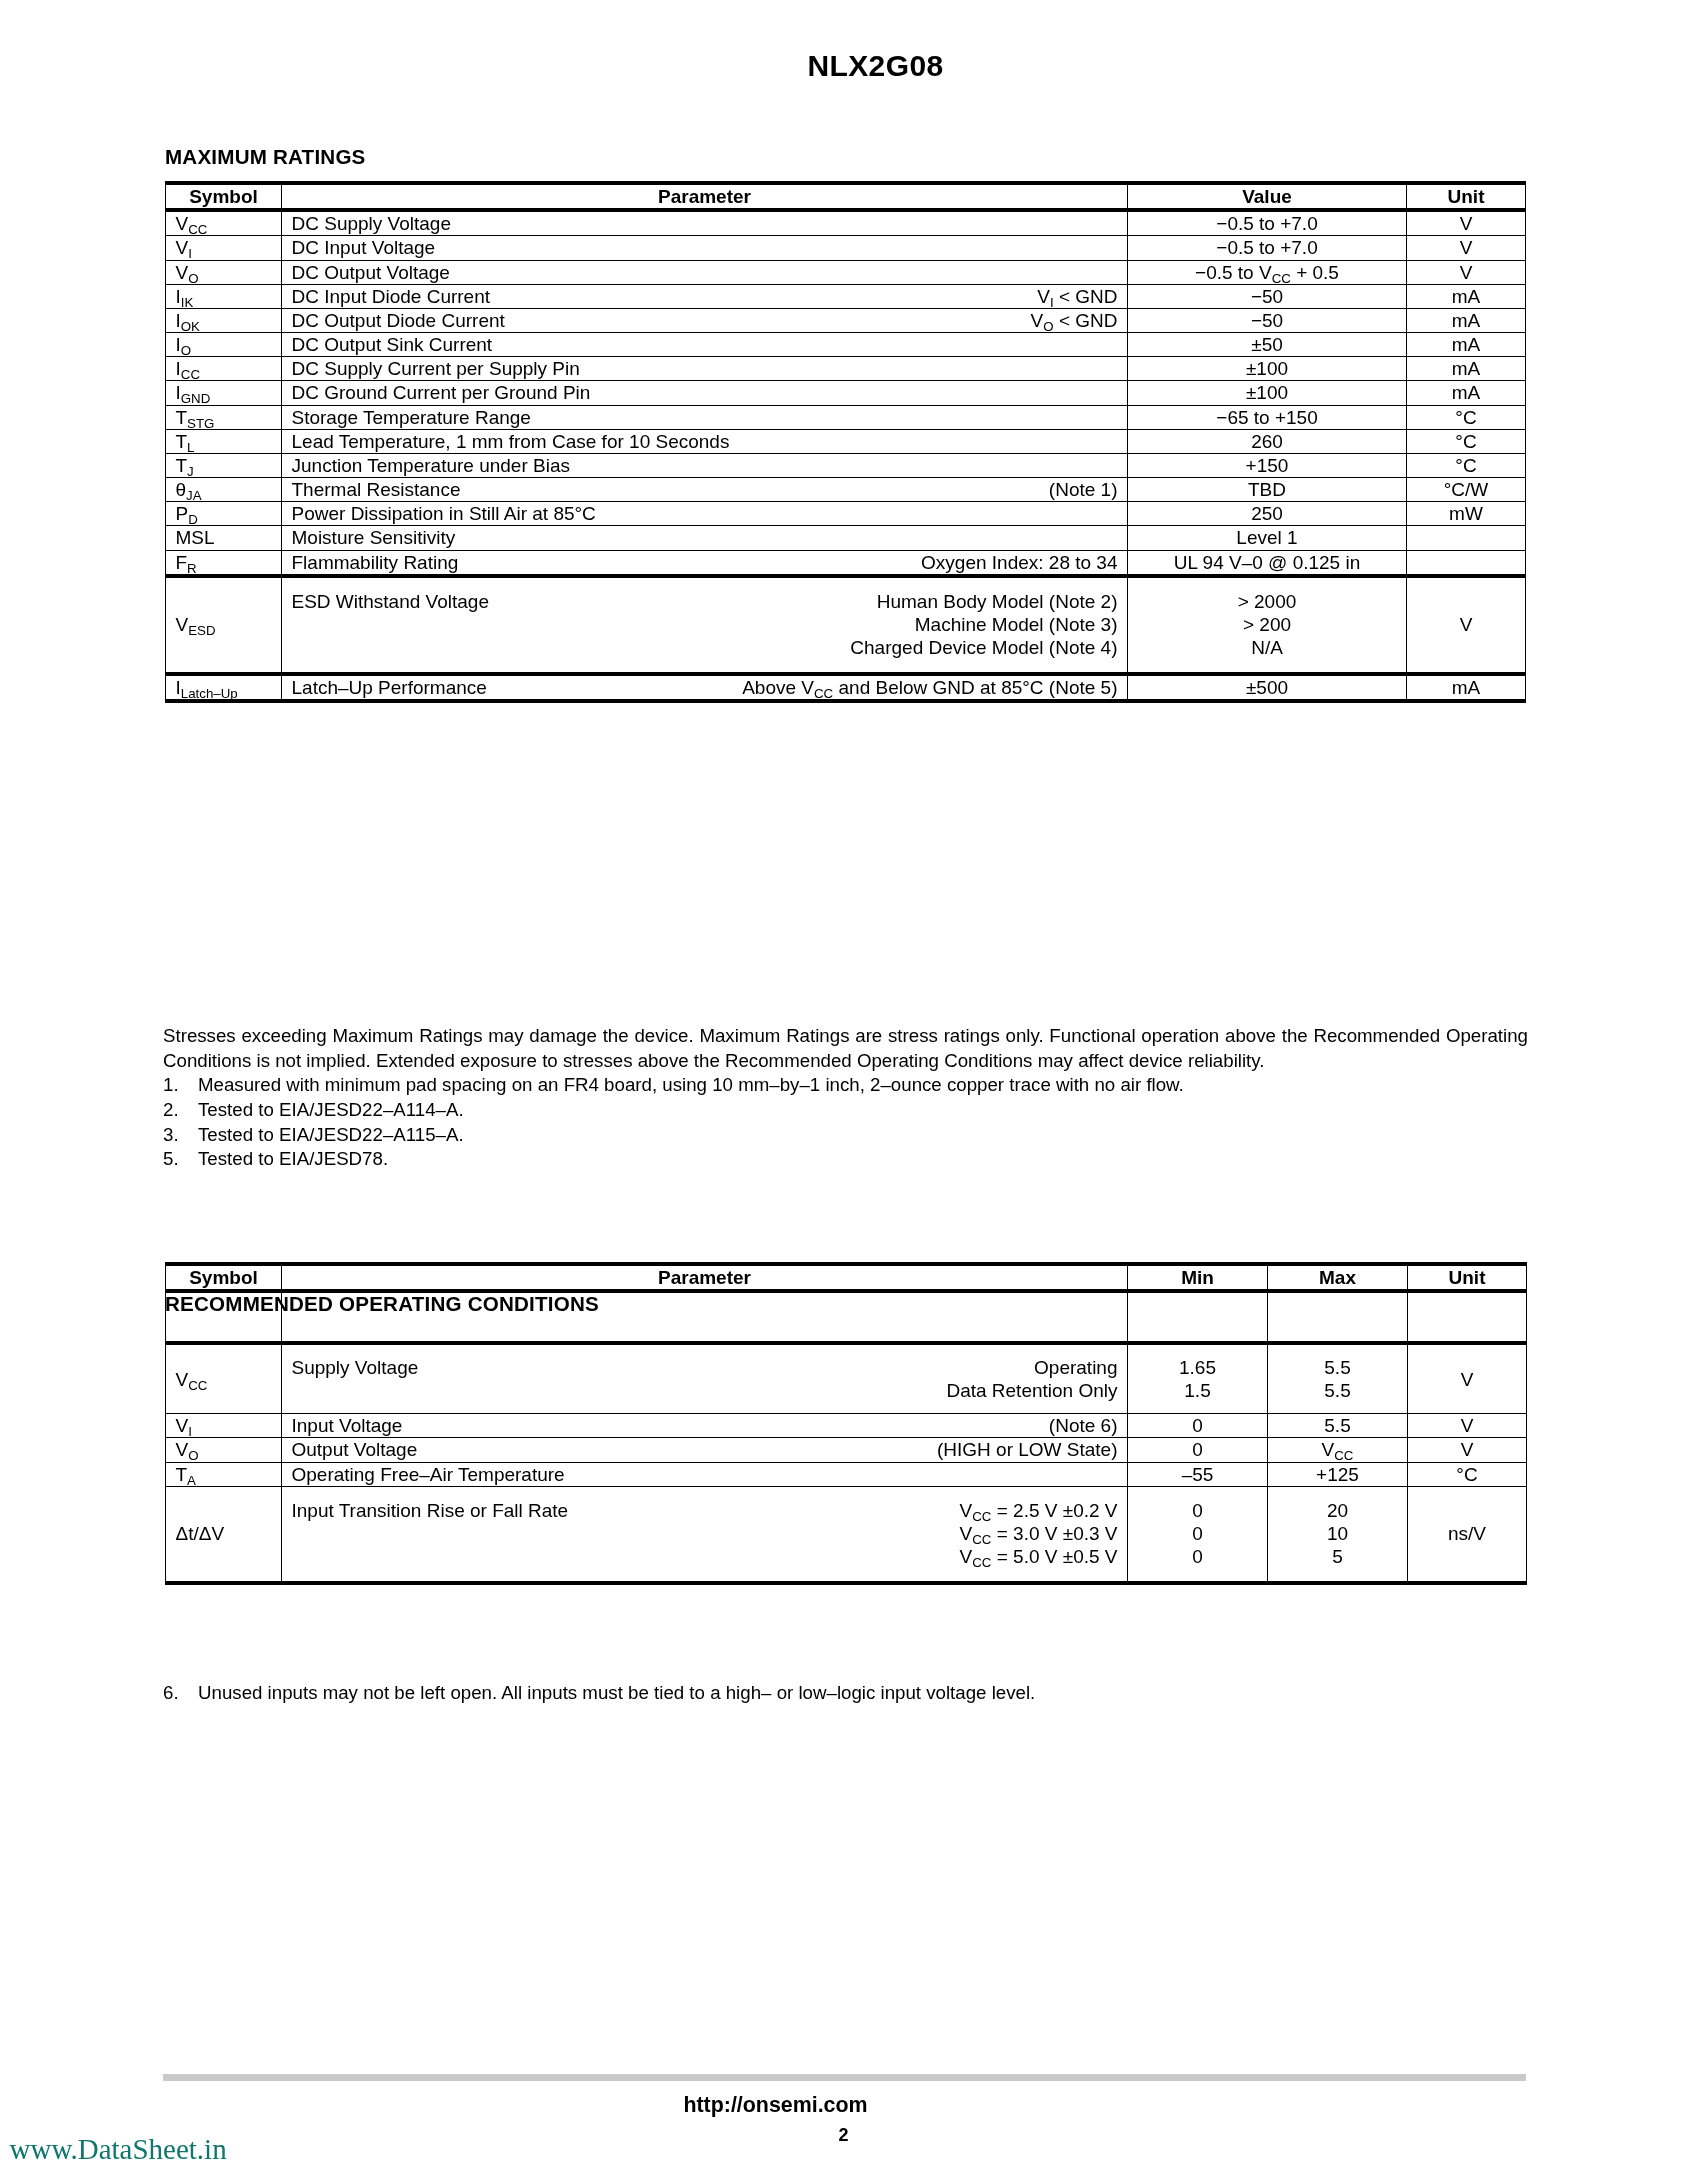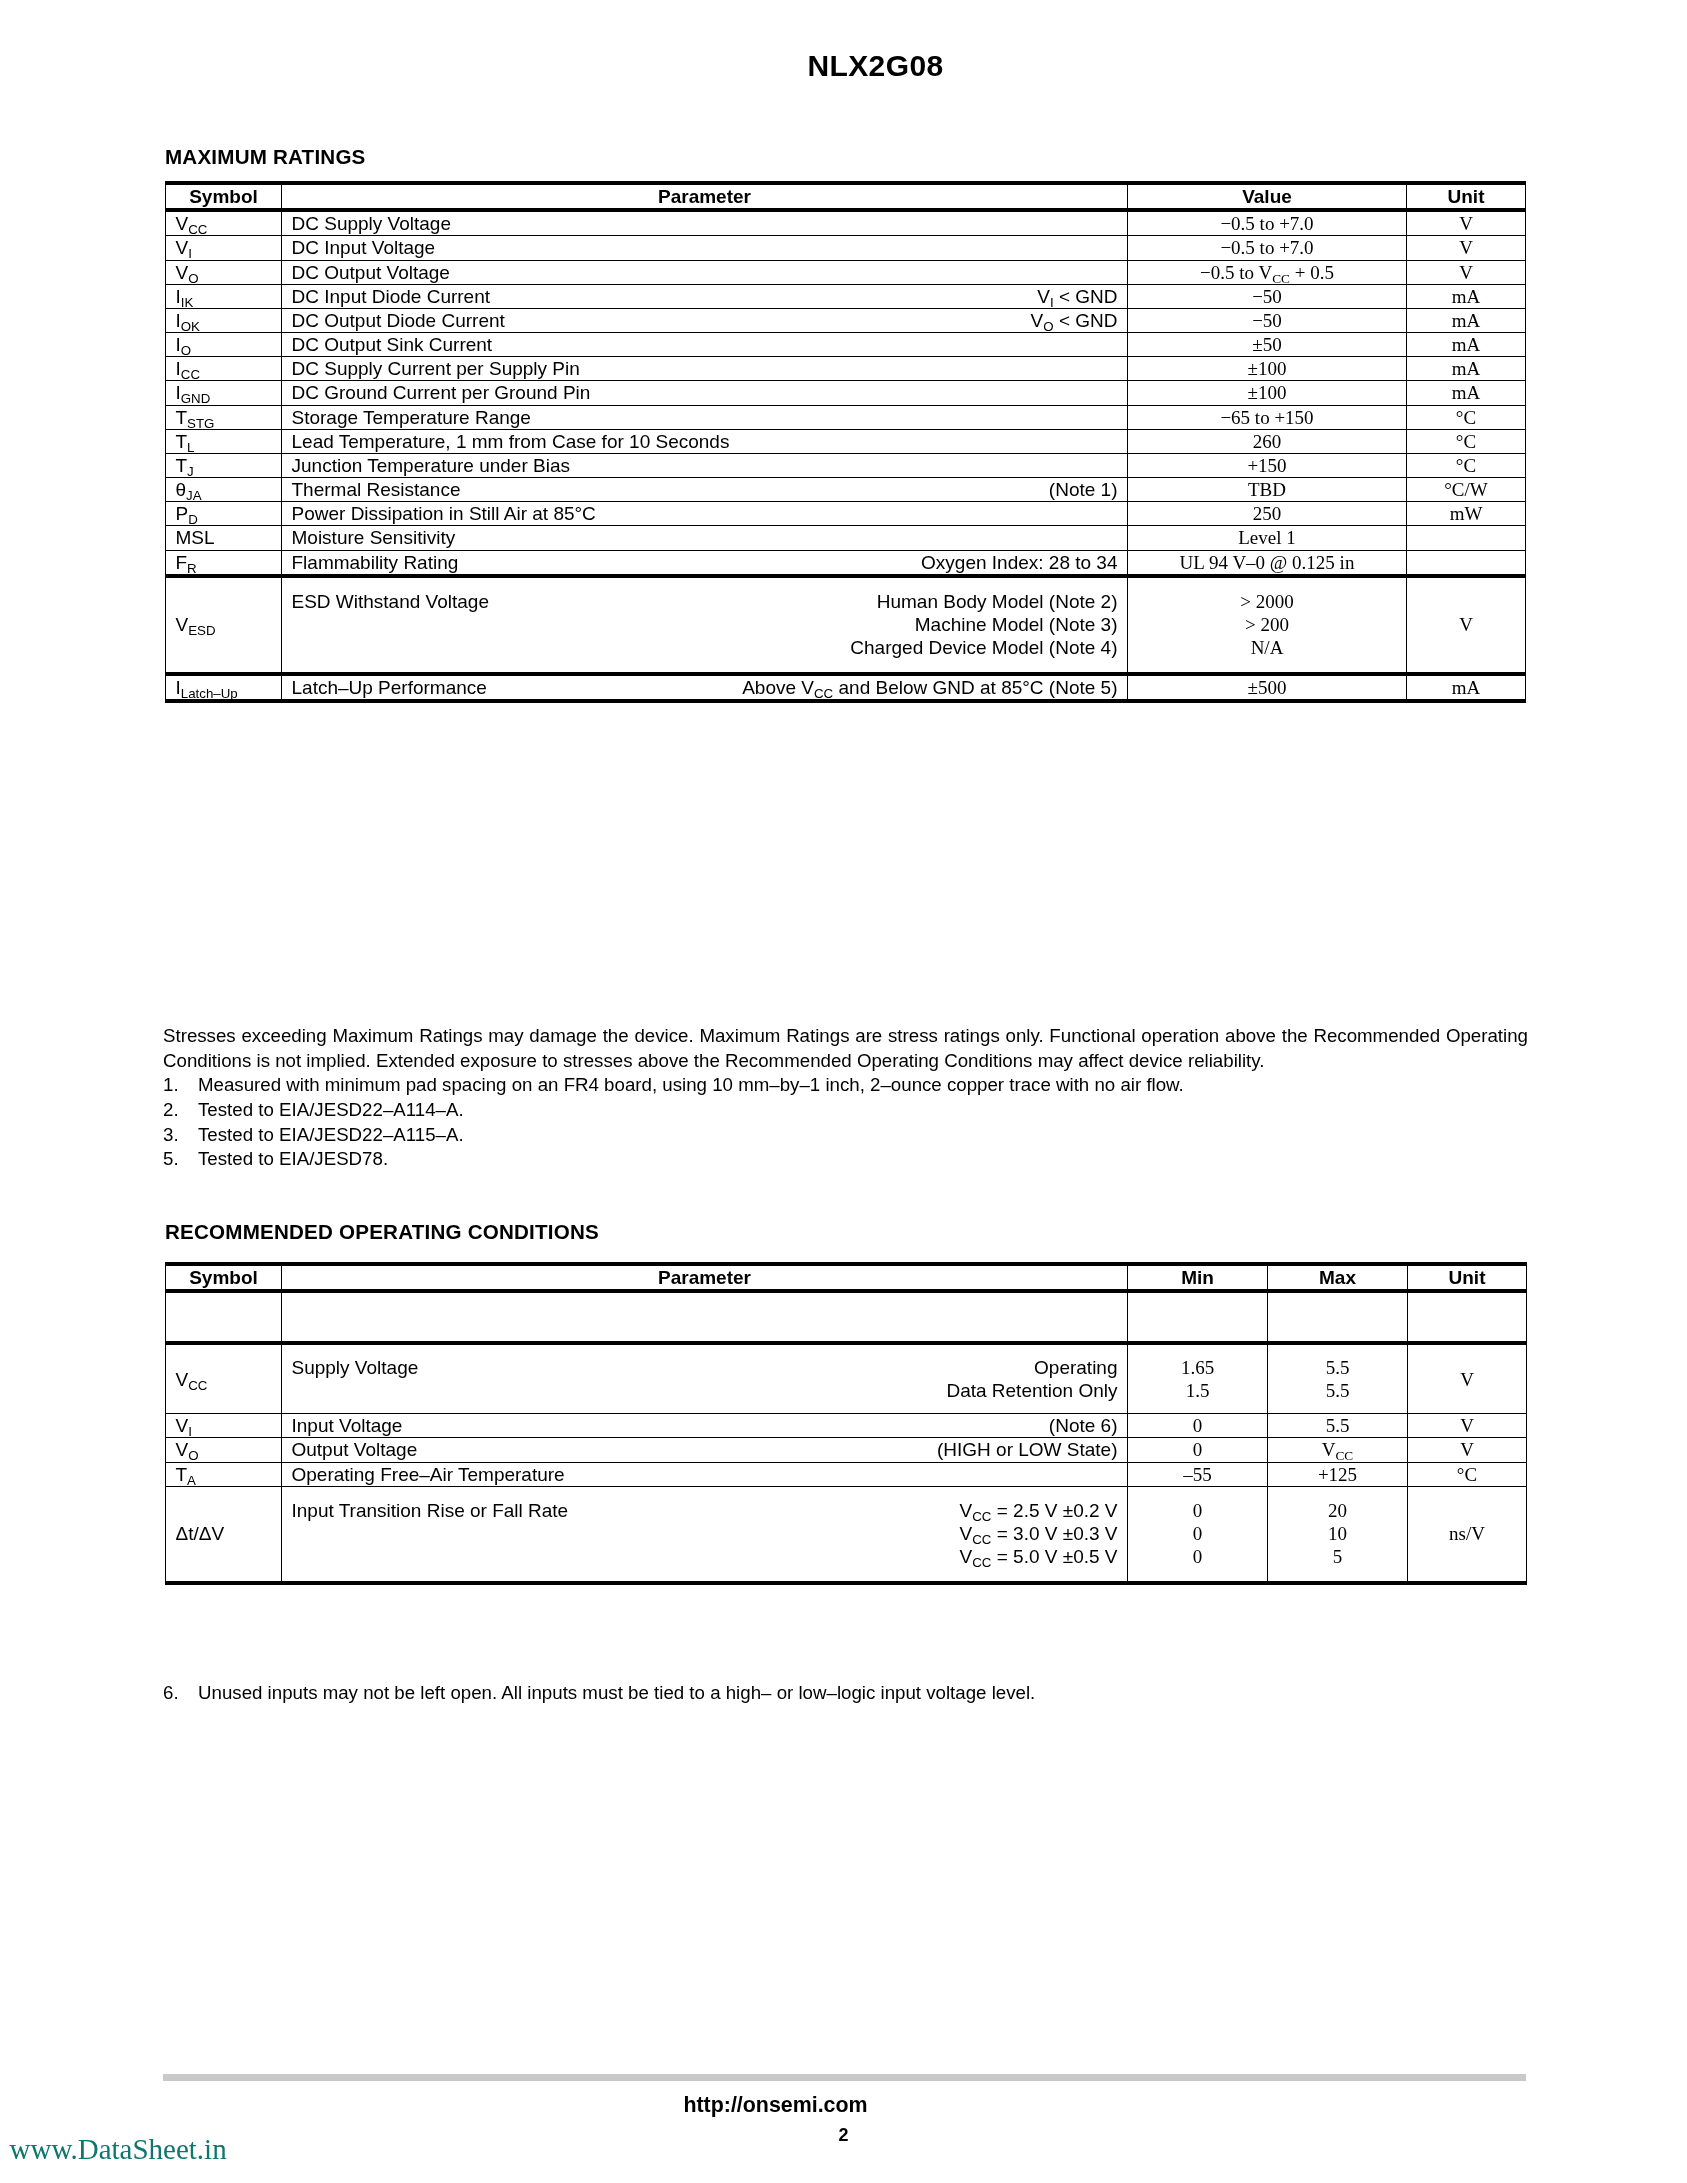--- a/index.html
+++ b/index.html
@@ -35,21 +35,21 @@
   }
 
   
   .section-heading {
     position: absolute;
     font-size: 20.6px;
     font-weight: bold;
     letter-spacing: 0.2px;
   }
   #mr-heading { left: 165px; top: 145px; }
-  #roc-heading { left: 165px; top: 1220px; text-align: right; }
+  #roc-heading { left: 165px; top: 1292px; text-align: right; }
 
   
   table.dt {
     position: absolute;
     border-collapse: collapse;
     table-layout: fixed;
     font-size: 19px;
   }
   table.dt td, table.dt th {
     border: 1.6px solid #000;
@@ -63,21 +63,21 @@
     border-top: 4px solid #000;
   }
   table.dt tr.thick-top > td {
     border-top: 4px solid #000;
   }
   table.dt tr.last-row > td {
     border-bottom: 4px solid #000;
   }
   td.c-sym { text-align: left; }
   td.c-par { text-align: left; }
-  td.c-val, td.c-min, td.c-max, td.c-unit { text-align: center; font-family: Liberation Serif, serif; }
+  td.c-val, td.c-min, td.c-max, td.c-unit { text-align: center; }
 
   .cond {
     float: right;
     text-align: right;
     white-space: pre-line;
   }
   .par-main { display: inline-block; }
 
   sub {
     font-size: 0.70em;

